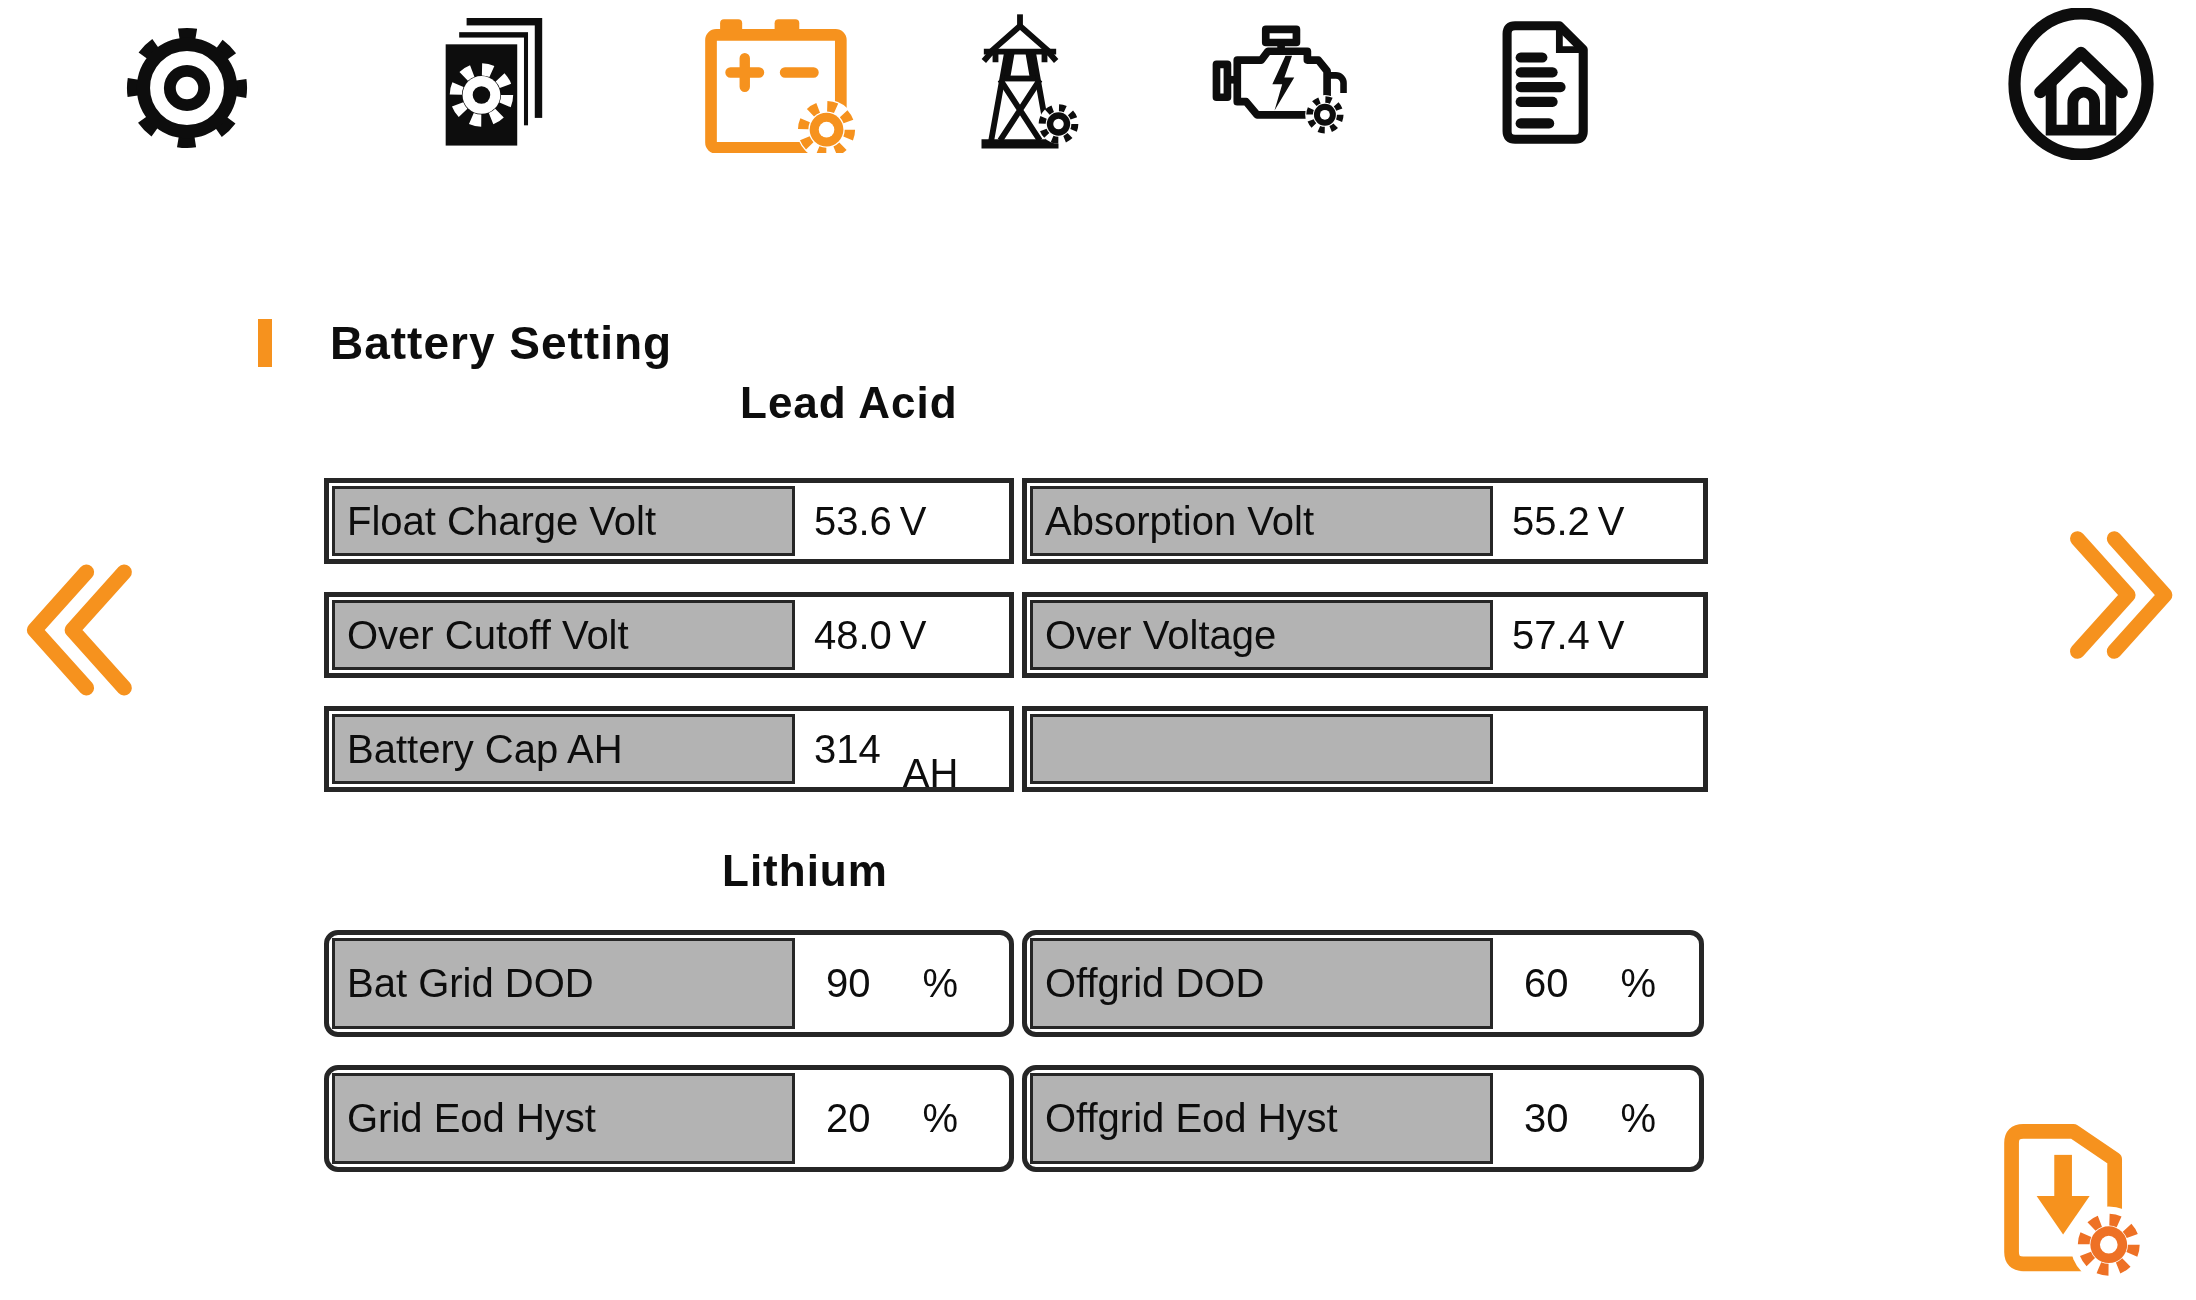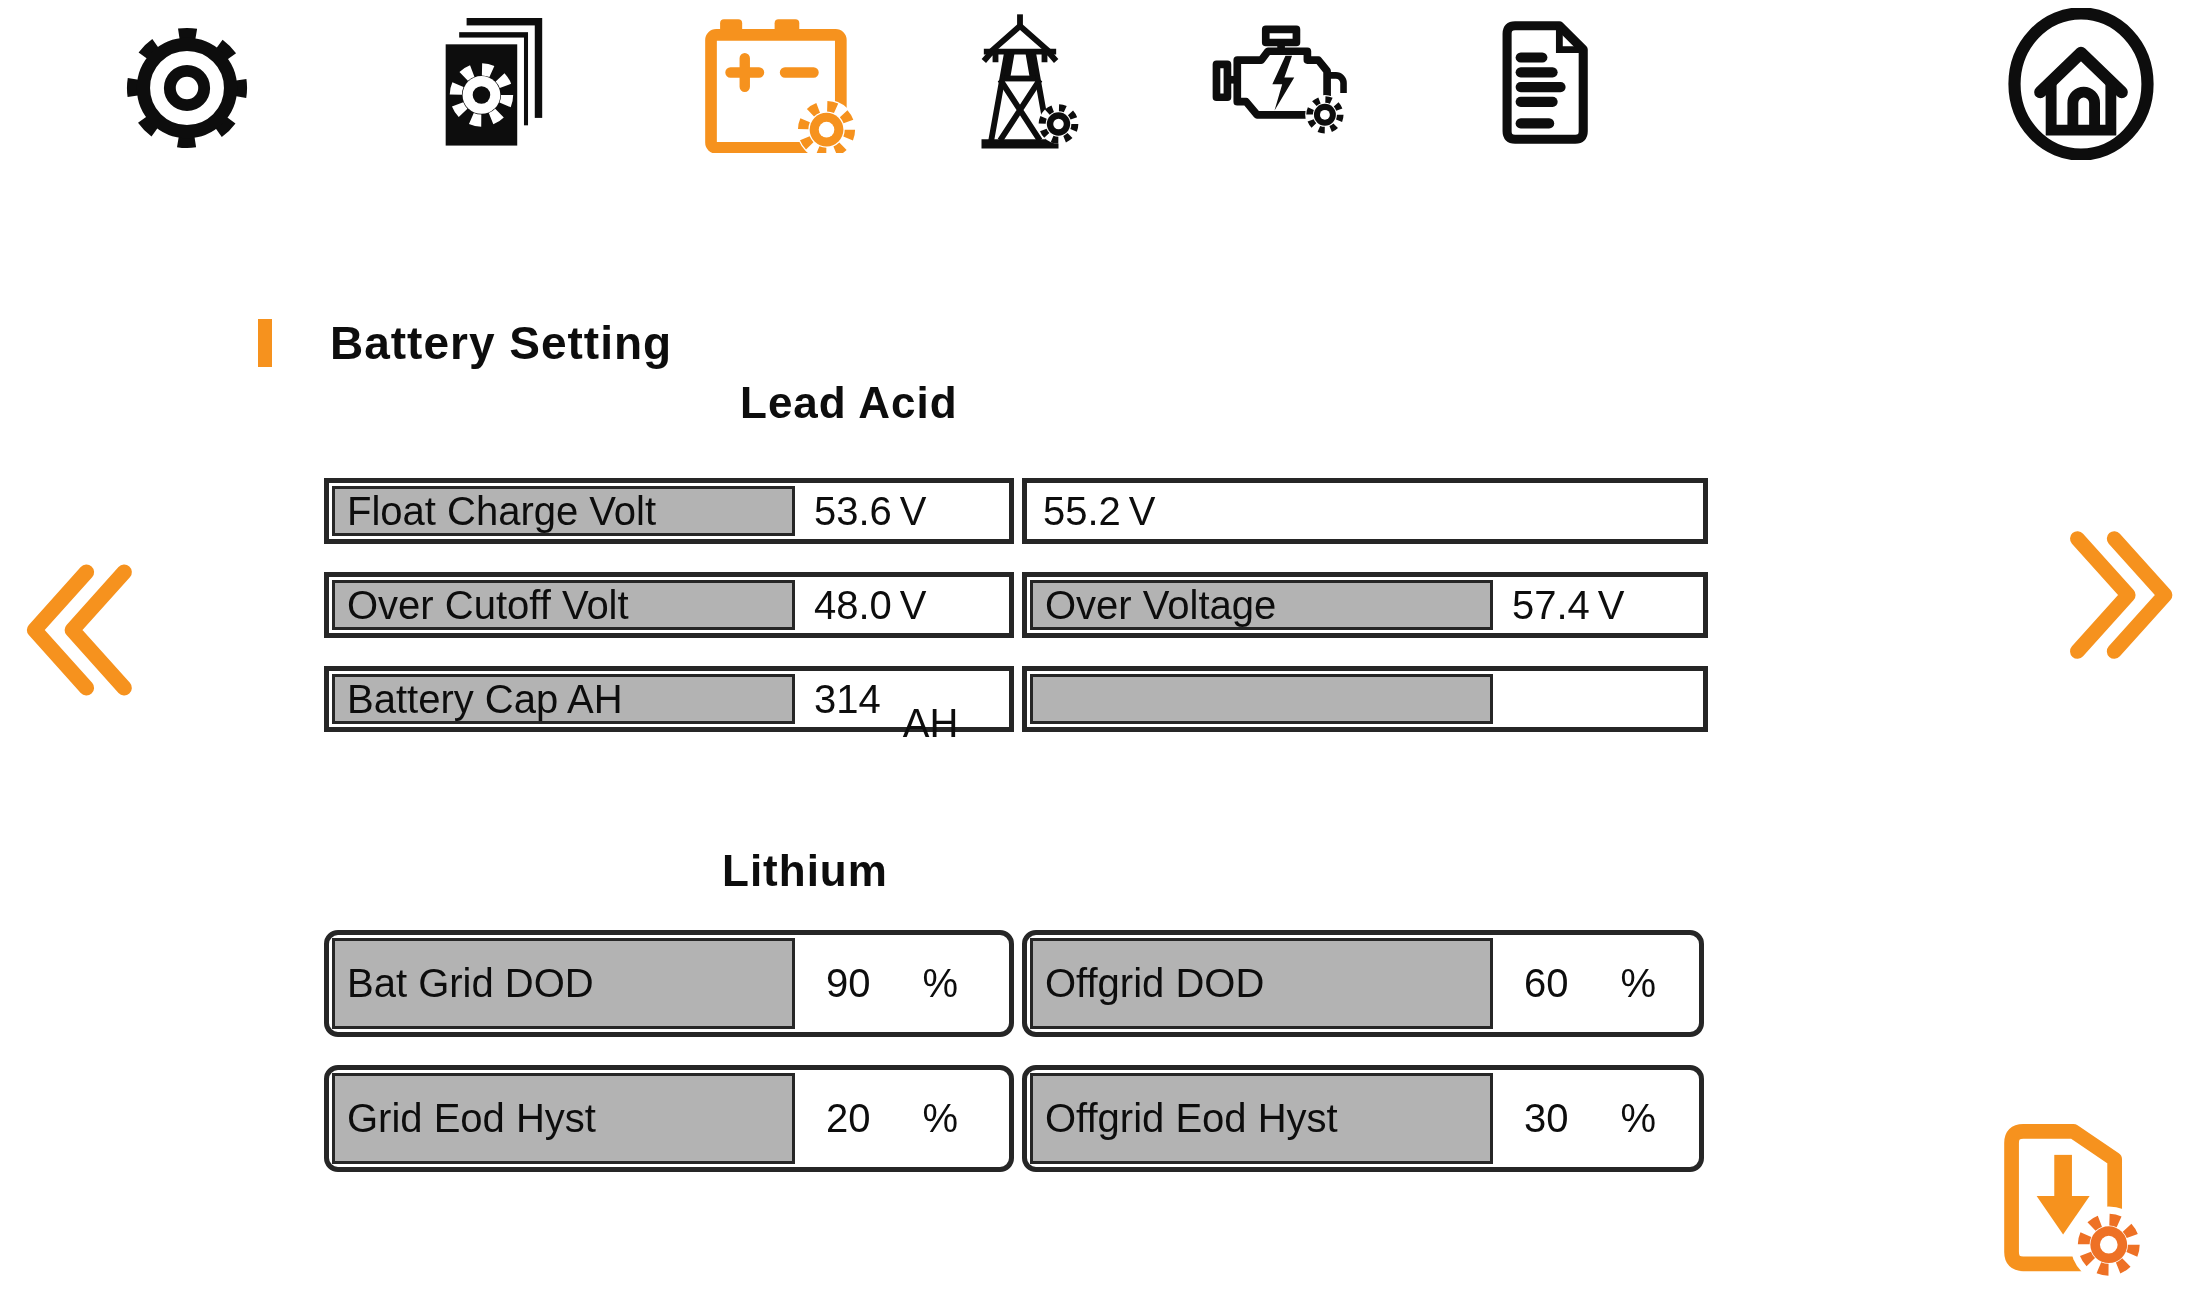--- a/index.html
+++ b/index.html
@@ -18,21 +18,21 @@
   .section-title{position:absolute;font-size:44px;font-weight:bold;letter-spacing:1px;}
   #lead-title{left:740px;top:378px;}
   #lith-title{left:722px;top:846px;}
 
   
   .grid{position:absolute;display:grid;}
   #lead-grid{left:324px;top:478px;grid-template-columns:690px 686px;column-gap:8px;row-gap:28px;}
   #lith-grid{left:324px;top:930px;grid-template-columns:690px 682px;column-gap:8px;row-gap:28px;}
   .cell{
     border:5px solid #262626;background:#fff;box-sizing:border-box;
-    display:flex;align-items:stretch;height:66px;
+    display:flex;align-items:stretch;height:86px;
   }
   #lith-grid .cell{height:107px;border-radius:14px;}
   .cell .label{
     flex:0 0 445px;margin:3px;border:3px solid #262626;background:#B3B3B3;
     display:flex;align-items:center;padding-left:12px;
     font-size:40px;white-space:nowrap;overflow:hidden;
   }
   .cell .value{
     flex:1;display:flex;align-items:center;padding-left:16px;
     font-size:40px;cursor:pointer;white-space:nowrap;
@@ -157,20 +157,21 @@
 
   <div class="grid" id="lead-grid">
     <div class="cell">
       <div class="label">Float Charge Volt</div>
       <div class="value">
         <span>53.6</span>
         <span class="unit u-v">V</span>
       </div>
     </div>
     <div class="cell">
+      <div class="label">Absorption Volt</div>
       <div class="value">
         <span>55.2</span>
         <span class="unit u-v">V</span>
       </div>
     </div>
     <div class="cell">
       <div class="label">Over Cutoff Volt</div>
       <div class="value">
         <span>48.0</span>
         <span class="unit u-v">V</span>

